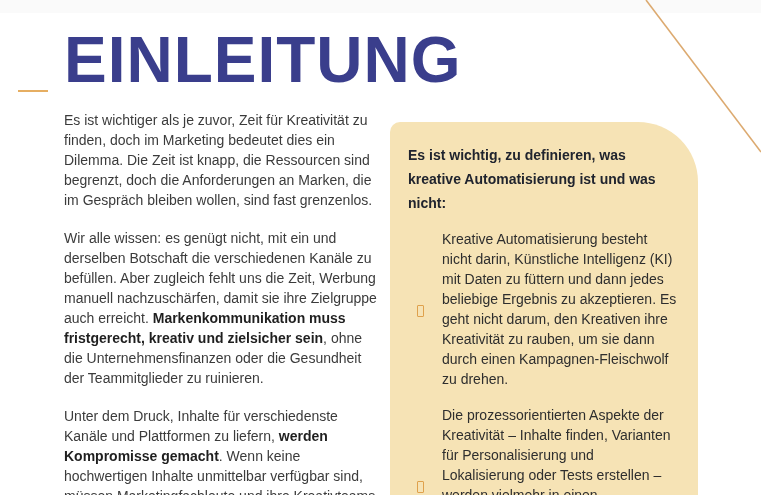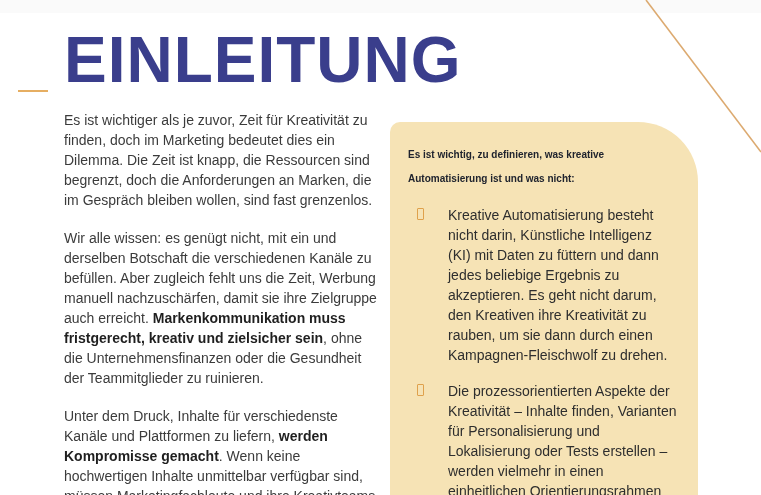--- a/index.html
+++ b/index.html
@@ -47,27 +47,27 @@
   }
   .body-col p{margin:0 0 18px 0;}
   .body-col strong{color:var(--bold-text);}
   .callout{
     position:absolute;left:390px;top:122px;width:308px;height:430px;
     background:var(--callout-bg);
     border-radius:10px 60px 0 0;
     padding:21px 20px 0 18px;
   }
   .callout-heading{
-    font-size:10px;font-weight:bold;line-height:24px;
+    font-size:14px;font-weight:bold;line-height:24px;
     color:var(--callout-heading);
     margin-bottom:14px;
   }
   .callout-list{padding-left:9px;}
   .callout-item{
-    display:flex;align-items:flex-start;gap:24px;
+    display:flex;align-items:center;gap:18px;
     margin-bottom:16px;
   }
   .bullet-box{
     flex:0 0 auto;
     width:7px;height:12px;margin-top:3px;
     border:1.5px solid var(--bullet-border);
     border-radius:1px;
     background:transparent;
   }
   .callout-item-text{

